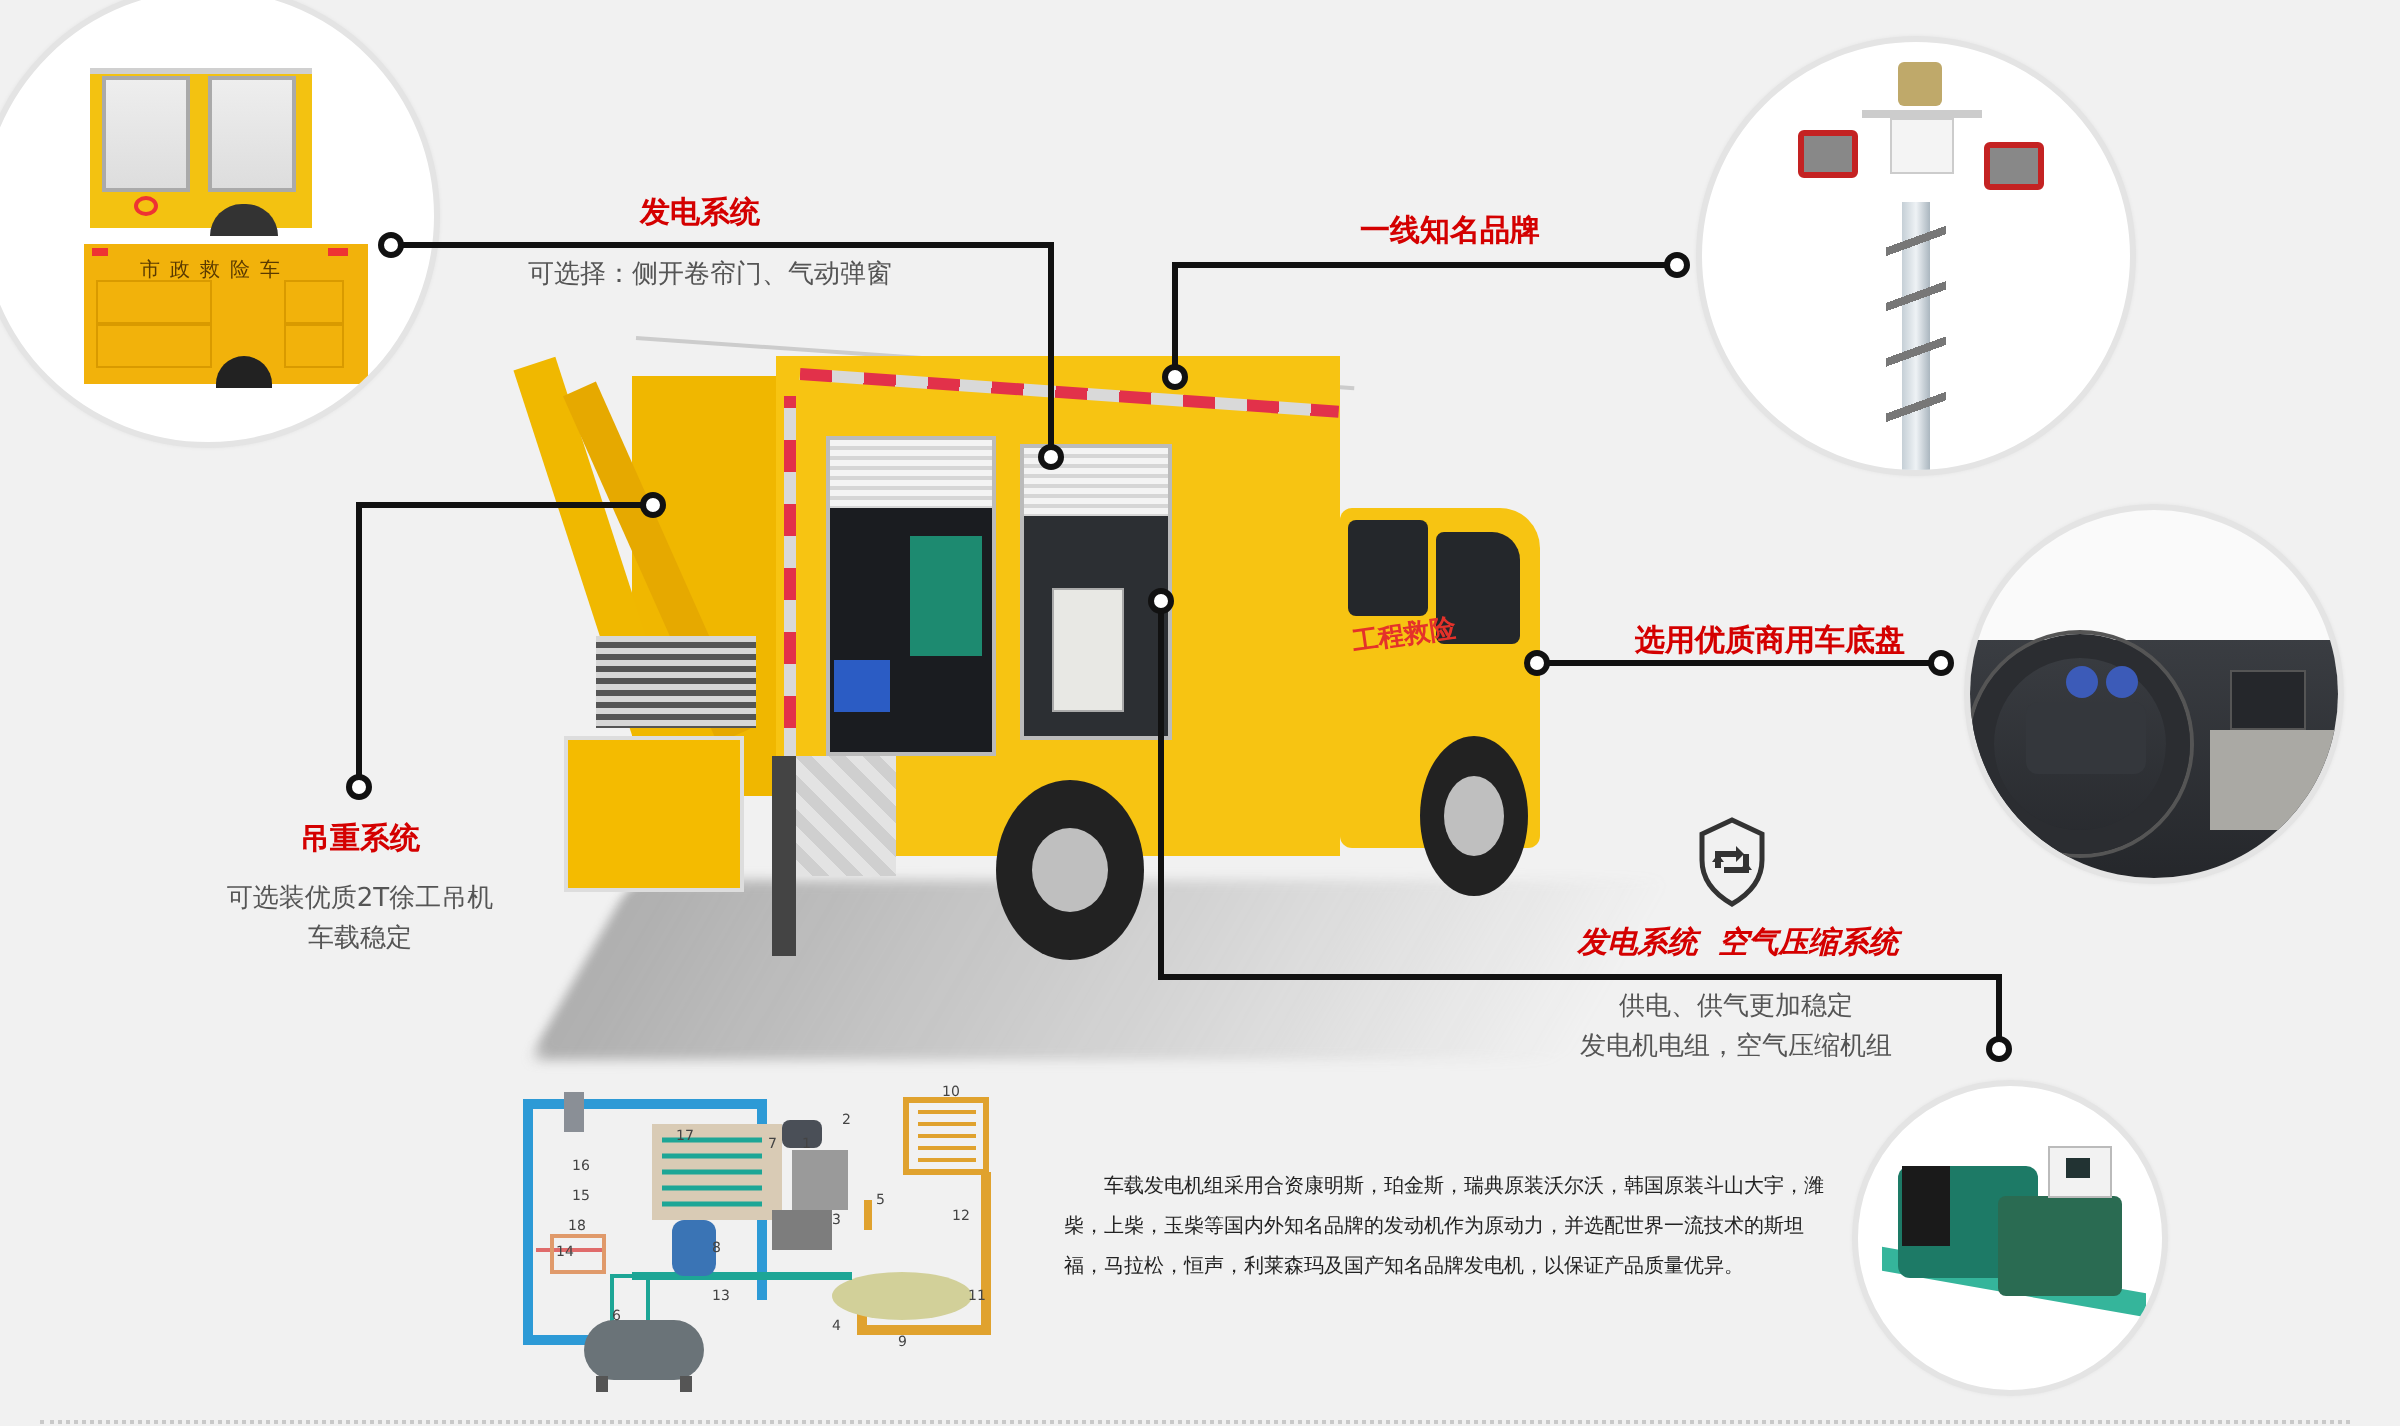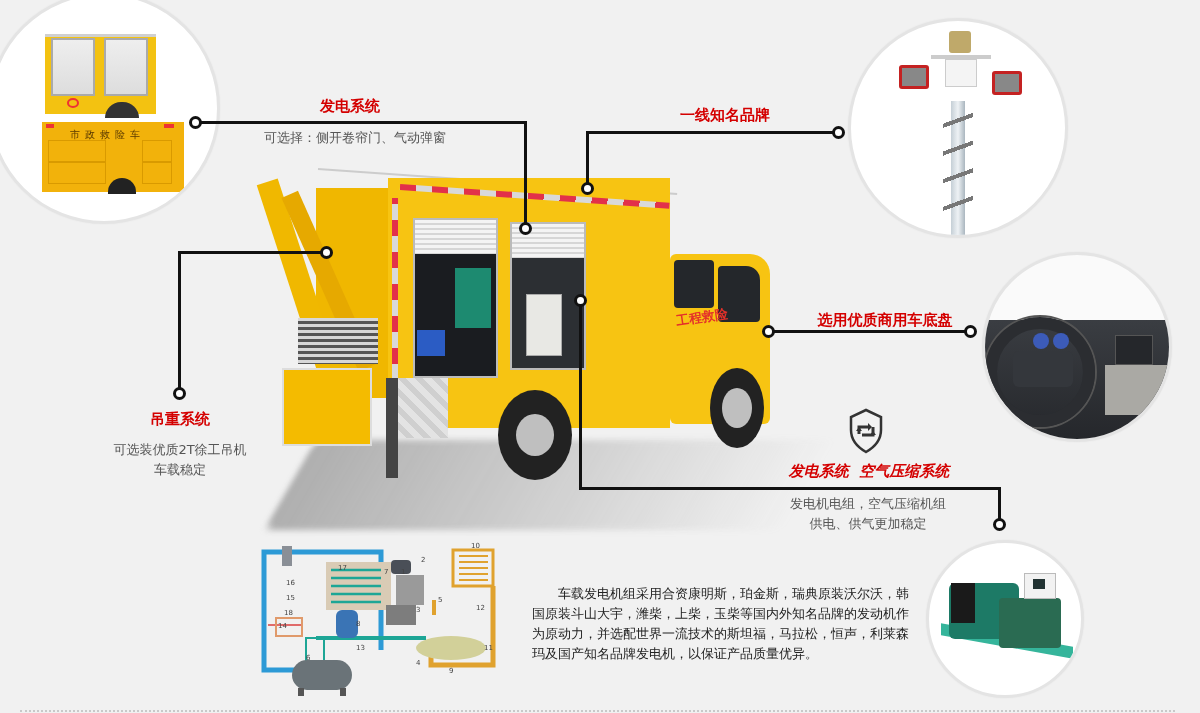--- a/index.html
+++ b/index.html
@@ -10,21 +10,21 @@
   
   .circle { position: absolute; border-radius: 50%; background: #fff; border: 3px solid #e4e4e4; overflow: hidden; box-shadow: 0 0 2px rgba(0,0,0,0.05); }
 
   
   .line { position: absolute; background: #111; }
   .dot { position: absolute; width: 13px; height: 13px; border-radius: 50%; background: #fff; border: 3px solid #111; }
 
   .title { position: absolute; color: #d40000; font-size: 15px; font-weight: bold; white-space: nowrap; text-align: center; }
   .desc { position: absolute; color: #555; font-size: 13px; line-height: 20px; text-align: center; white-space: nowrap; }
 
-  .para { position: absolute; left: 532px; top: 584px; width: 380px; font-size: 13px; line-height: 20px; color: #222; text-indent: 2em; }
+  .para { position: absolute; left: 532px; top: 584px; width: 380px; font-size: 10px; line-height: 20px; color: #222; text-indent: 2em; }
 
   .dotted { position: absolute; left: 20px; top: 710px; width: 1155px; border-top: 2px dotted #c9c9c9; }
 
   
   .shadow { position: absolute; left: 290px; top: 440px; width: 520px; height: 90px; background: linear-gradient(90deg, rgba(120,120,120,0.55), rgba(160,160,160,0.25) 70%, rgba(200,200,200,0)); transform: skewX(-30deg); border-radius: 10px; filter: blur(3px); }
 </style>
 </head>
 <body>
 
 <div class="circle" style="left:-12px; top:-8px; width:232px; height:232px;">
@@ -173,22 +173,22 @@
     <path d="M20 2 L35 9 L35 22 C35 33 27 40 20 44 C13 40 5 33 5 22 L5 9 Z" fill="none" stroke="#333" stroke-width="2.5"></path>
     <path d="M13 26 L13 19 L24 19" fill="none" stroke="#333" stroke-width="3"></path>
     <path d="M22 15 L26 19 L22 23 Z" fill="#333"></path>
     <path d="M27 19 L27 27 L16 27" fill="none" stroke="#333" stroke-width="3"></path>
     <path d="M10 23 L13 19 L16 23 Z" fill="#333"></path>
     <path d="M24 23 L27 27 L30 23 Z" fill="#333" transform="rotate(180 27 25)"></path>
   </svg>
 </div>
 <div class="title" style="left:774px; top:462px; width:190px; white-space:pre;font-style:italic;">发电系统  空气压缩系统</div>
 <div class="desc" style="left:768px; top:494px; width:200px;">
+  <div>供电、供气更加稳定</div>
   <div>发电机电组，空气压缩机组</div>
-  <div>供电、供气更加稳定</div>
 </div>
 
 <div class="abs" style="left:256px; top:540px; width:252px; height:160px;">
   <svg width="252" height="160" viewBox="0 0 252 160">
 
     <path d="M8 95 L8 12 L125 12 L125 110" fill="none" stroke="#2d9ad6" stroke-width="5"></path>
     <path d="M8 95 L8 130 L40 130" fill="none" stroke="#2d9ad6" stroke-width="5"></path>
 
     <rect x="70" y="22" width="65" height="48" fill="#d9cbb5"></rect>
 

